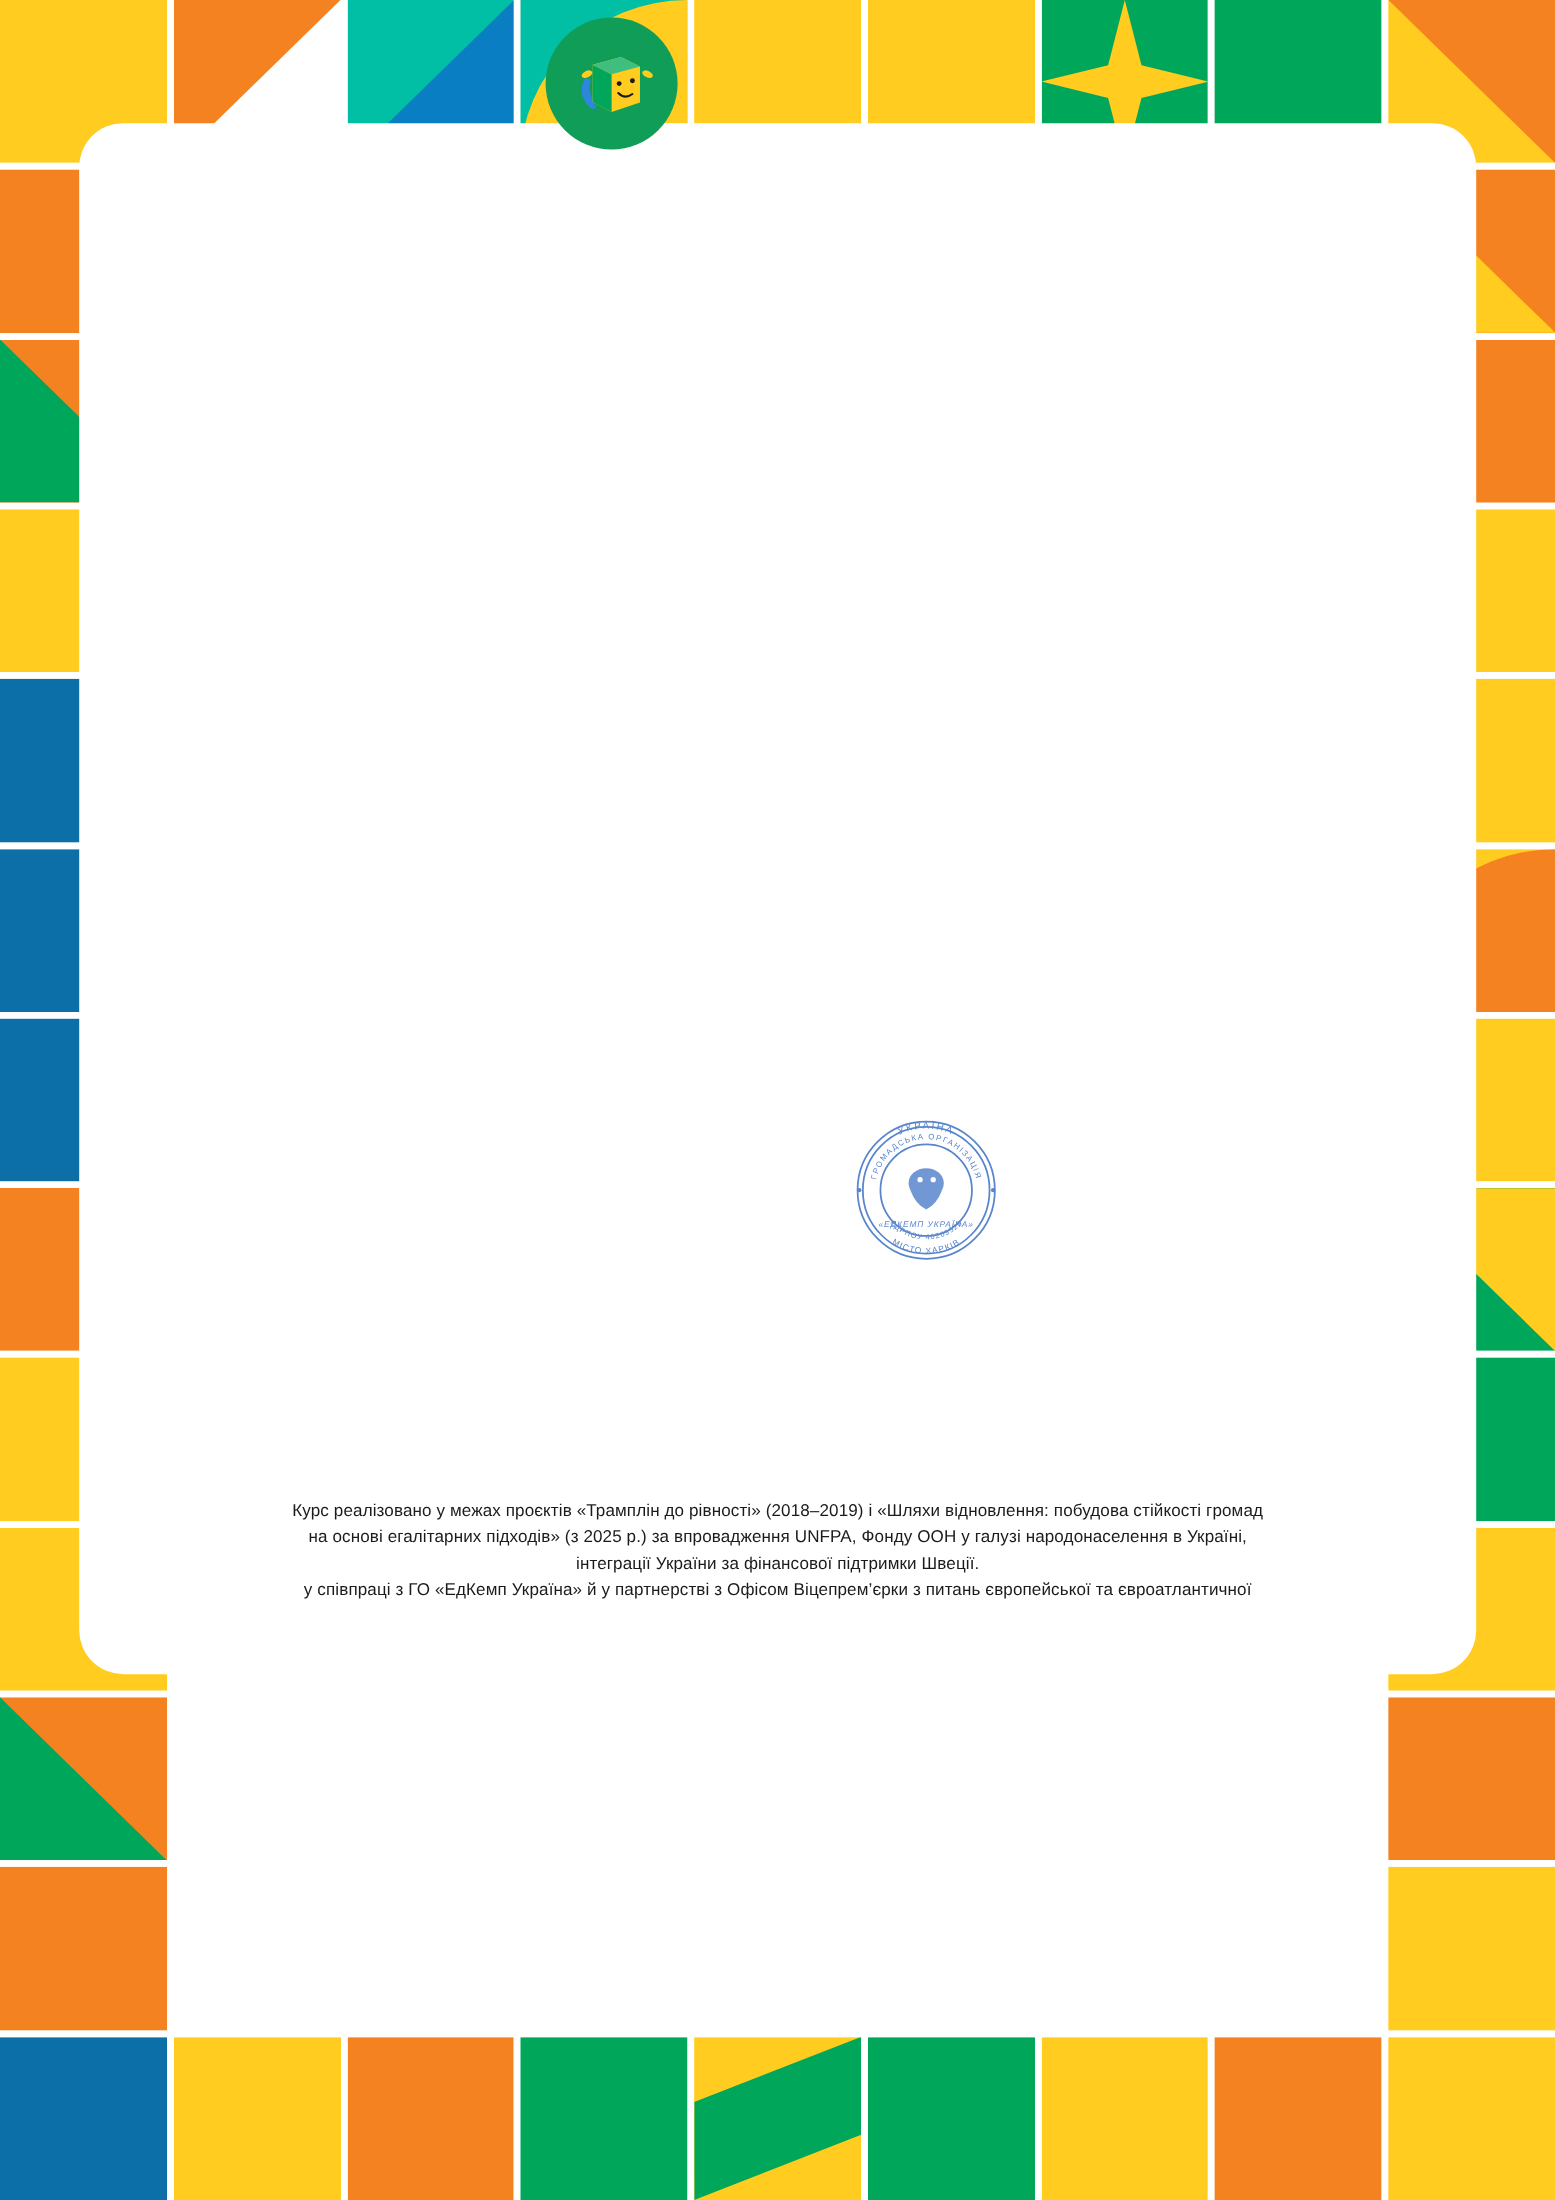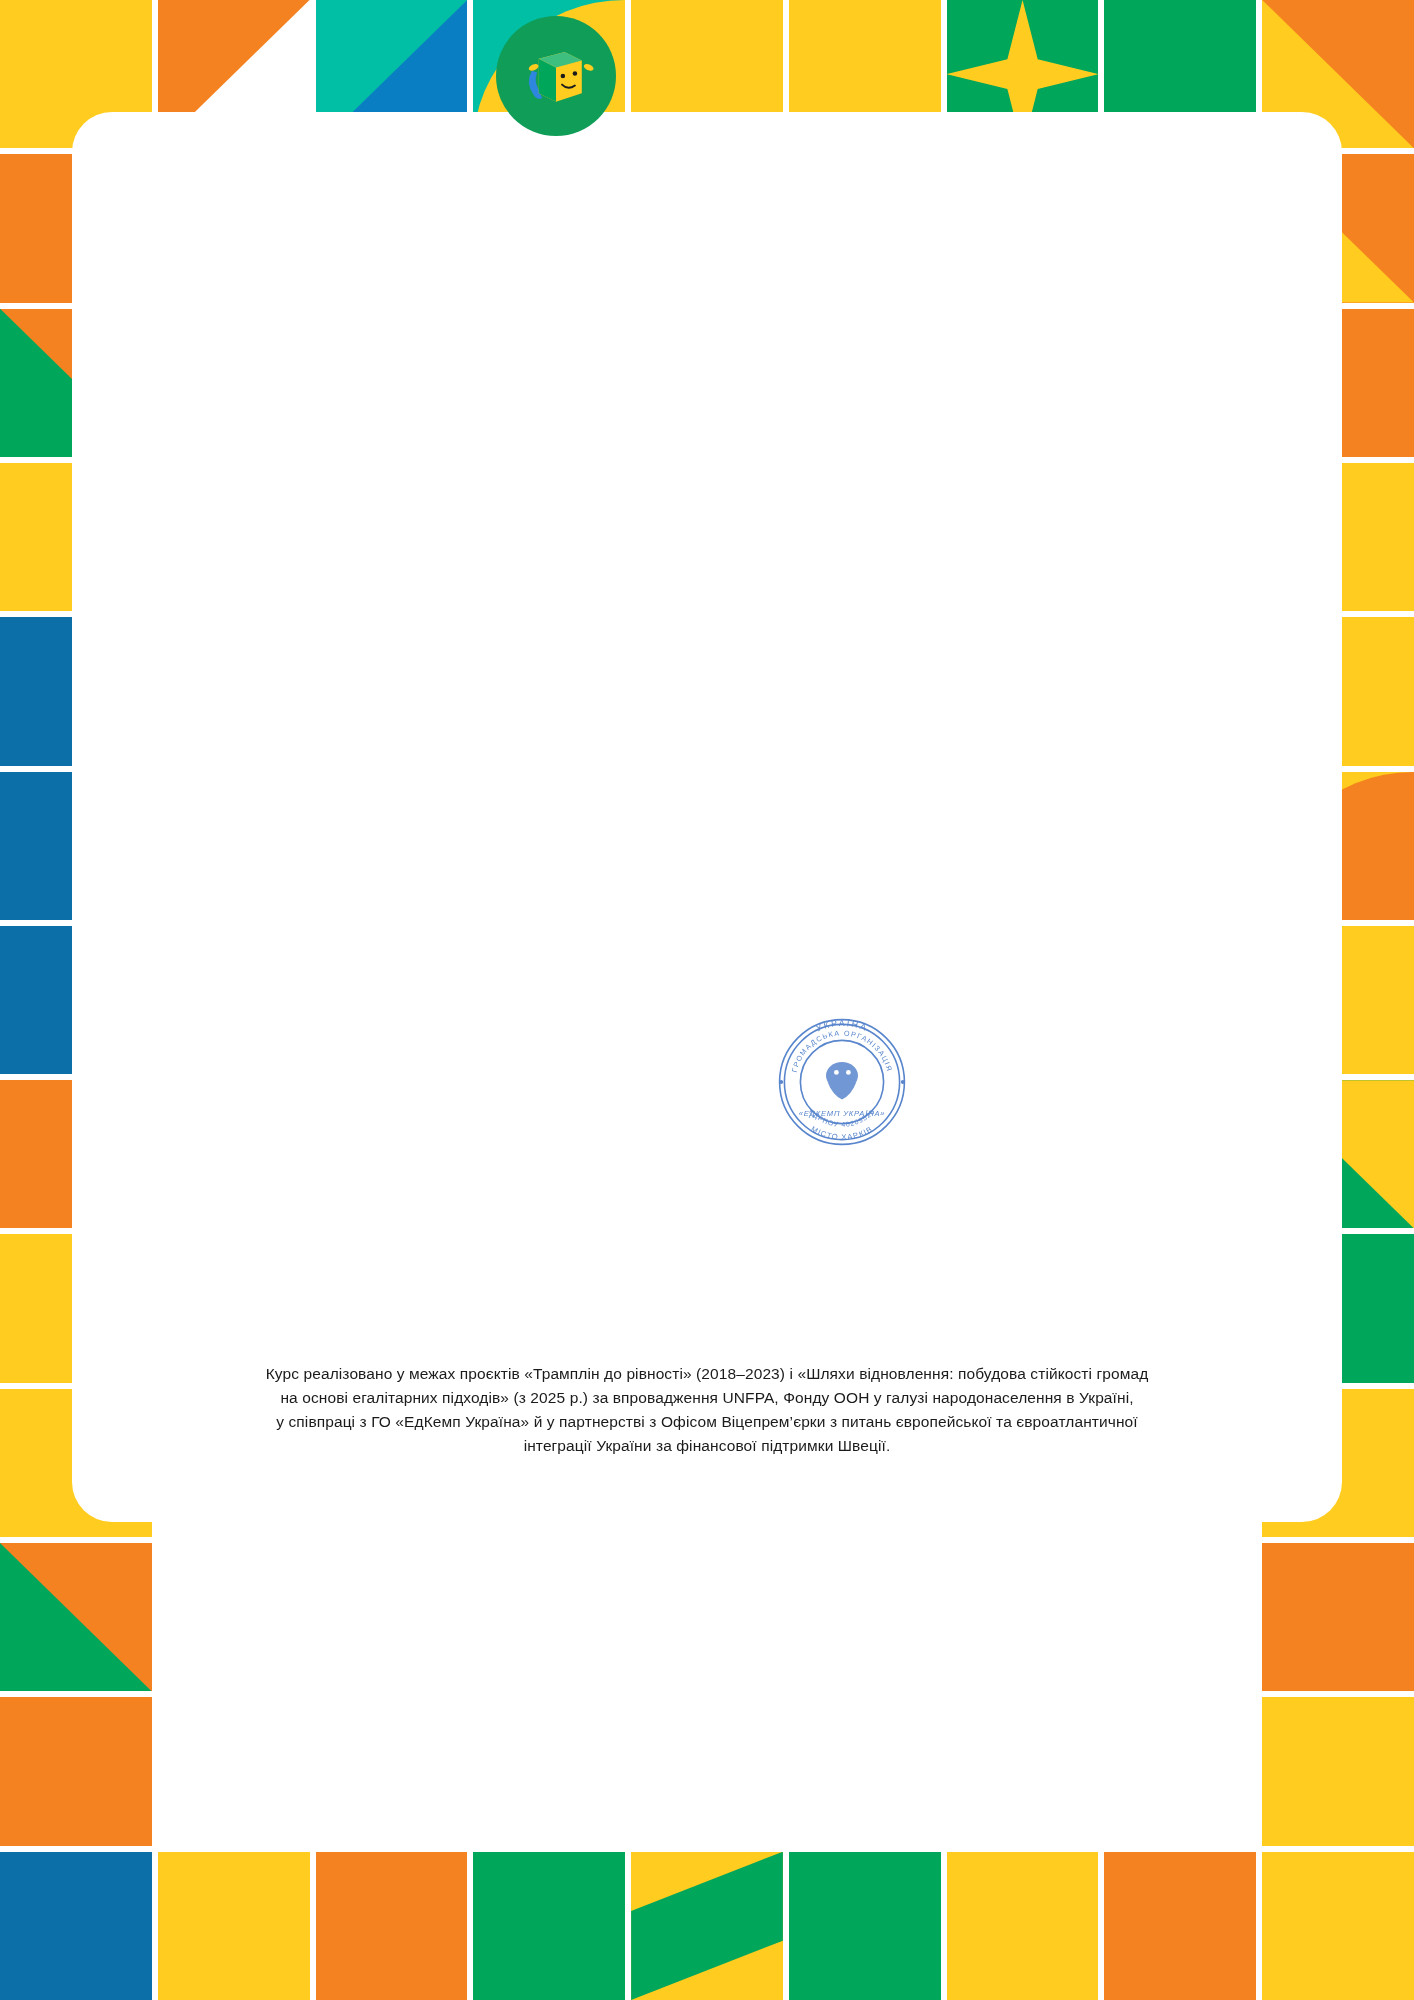--- a/index.html
+++ b/index.html
@@ -530,24 +530,24 @@
 
         <text x="100" y="142" text-anchor="middle" fill="#4A7BC8" font-family="'Liberation Sans', sans-serif" font-size="9.5" font-style="italic" letter-spacing="1">«ЕДКЕМП УКРАЇНА»</text>
         <g fill="#4A7BC8">
           <circle cx="24" cy="100" r="2.4"></circle>
           <circle cx="176" cy="100" r="2.4"></circle>
         </g>
       </svg>
     </div>
 
     <div id="footer-note">
-      <p>Курс реалізовано у межах проєктів «Трамплін до рівності» (2018–2023) і «Шляхи відновлення: побудова стійкості громад</p>
+      <p>Курс реалізовано у межах проєктів «Трамплін до рівності» (2018–2019) і «Шляхи відновлення: побудова стійкості громад</p>
       <p>на основі егалітарних підходів» (з 2025 р.) за впровадження UNFPA, Фонду ООН у галузі народонаселення в Україні,</p>
+      <p>інтеграції України за фінансової підтримки Швеції.</p>
       <p>у співпраці з ГО «ЕдКемп Україна» й у партнерстві з Офісом Віцепрем’єрки з питань європейської та євроатлантичної</p>
-      <p>інтеграції України за фінансової підтримки Швеції.</p>
     </div>
   </div>
 
   <div id="mascot-badge">
     <svg width="86" height="86" viewBox="0 0 100 100" aria-hidden="true">
 
       <path d="M22 44 q-8 14 2 28 q4 6 10 4 l-4 -10 q-6 -10 -2 -20 z" fill="#2E86DE"></path>
 
       <g>
         <path d="M30 30 L60 22 L80 32 L80 70 L50 80 L30 70 Z" fill="#FFCC1F"></path>

